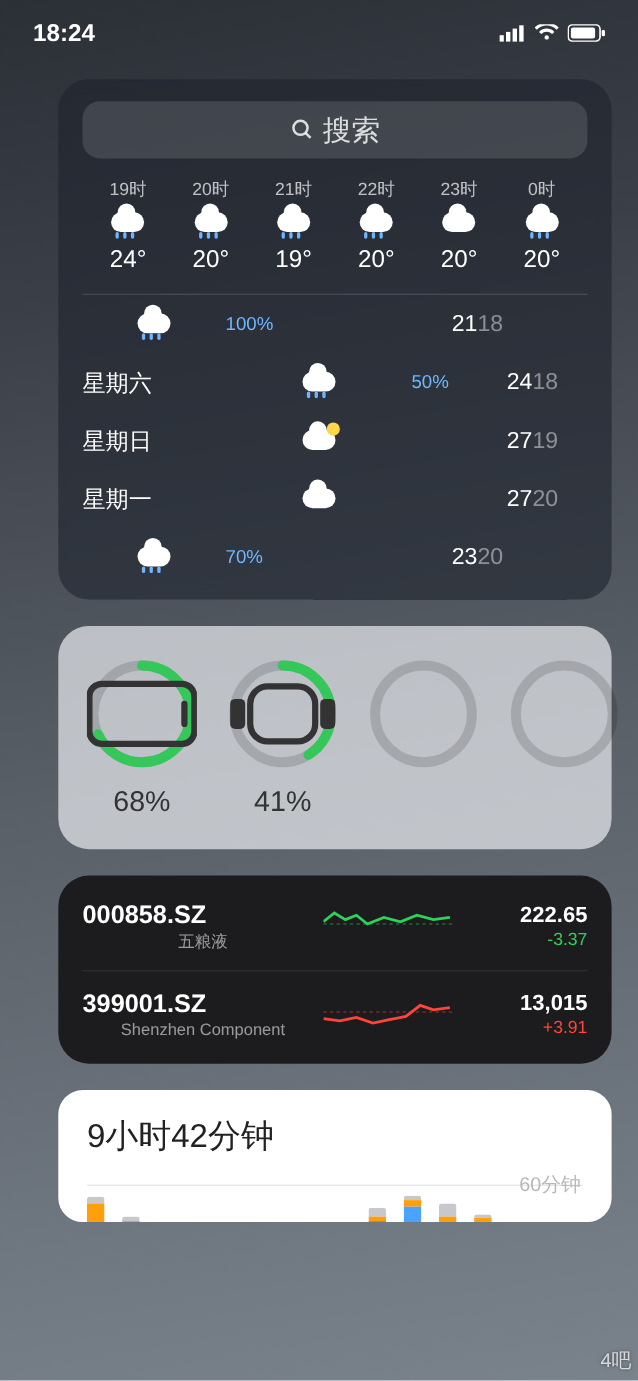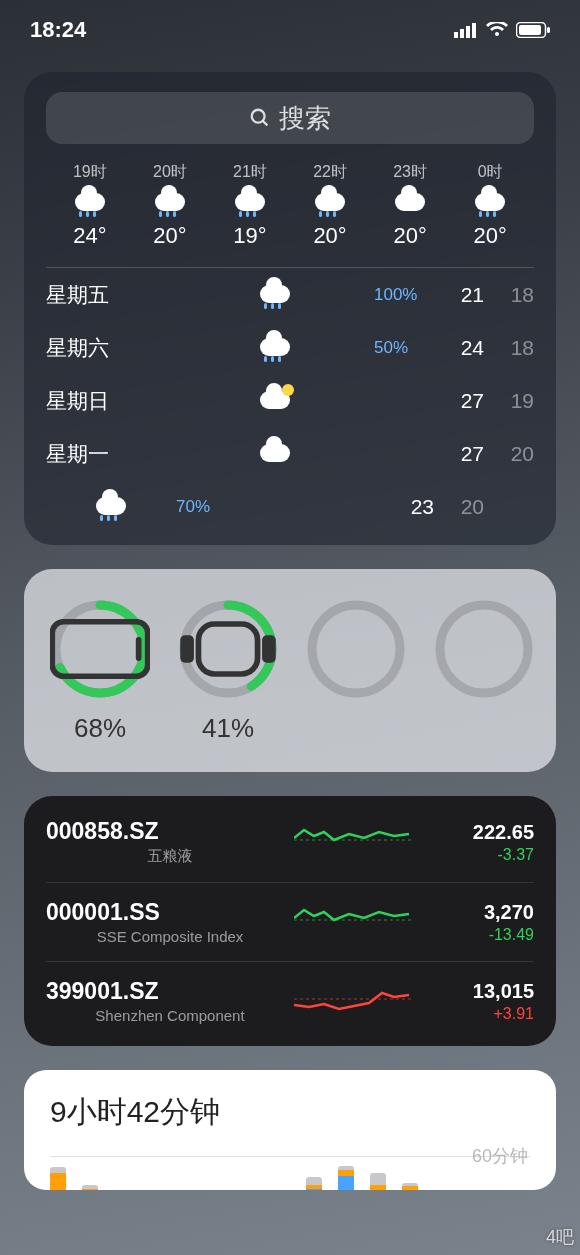--- a/index.html
+++ b/index.html
@@ -18,21 +18,21 @@
     display: flex;
     align-items: center;
     justify-content: space-between;
     padding: 6px 30px 0;
     font-size: 22px;
     font-weight: 600;
   }
   .status-right { display: flex; gap: 8px; align-items: center; }
   .status-right svg { display:block; }
 
-  .widgets { padding: 18px 24px 0; display:flex; flex-direction:column; gap:24px; }
+  .widgets { padding: 18px 24px 0; display:flex; flex-direction:column; gap:24px;margin-left:29px; }
 
   
   .weather {
     background: rgba(30,35,45,0.60);
     border-radius: 28px;
     padding: 20px 22px 12px;
     backdrop-filter: blur(6px);
   }
   .search {
     height: 52px;
@@ -74,21 +74,21 @@
     display:grid;
     grid-template-columns: 130px 1fr 60px 50px 50px;
     align-items:center;
     height: 53px;
     font-size: 21px;
   }
   .day .name { font-weight:500; }
   .day .ico  { display:flex; align-items:center; gap:8px; justify-self:center; }
   .day .pct  { color:#6fb6ff; font-size:17px; }
   .day .hi   { text-align:right; font-weight:500; }
-  .day .lo   { text-align:right; color:rgba(255,255,255,0.45); }
+  .day .lo   { color:rgba(255,255,255,0.45); }
 
   
   .batteries {
     background: rgba(235,238,242,0.70);
     border-radius: 28px;
     padding: 30px 26px 28px;
     display:flex; gap: 28px;
     color:#333;
   }
   .batt { display:flex; flex-direction:column; align-items:center; gap:14px; }
@@ -253,21 +253,20 @@
               <span></span>
               <span></span>
               <span></span>
             </div>
           </div>
           <div class="tmp">20°</div>
         </div>
       </div>
     <div class="days" id="days">
         <div class="day">
-          <div class="name">星期五</div>
           <div class="ico">
             <div class="cloud-rain">
               <div class="cloud-shape"></div>
               <div class="rain-dots">
                 <span></span>
                 <span></span>
                 <span></span>
               </div>
             </div>
           </div>
@@ -382,34 +381,20 @@
             <line x1="0" y1="20" x2="120" y2="20" stroke="#30d158" stroke-width="1" stroke-dasharray="3 3" opacity="0.6"></line>
             <path d="M0 18 L10 10 L20 16 L30 12 L40 20 L55 14 L70 18 L85 12 L100 16 L115 14" fill="none" stroke="#30d158" stroke-width="2.5"></path>
           </svg></div>
         <div class="stk-val">
           <div class="stk-price">222.65</div>
           <div class="stk-chg neg">-3.37</div>
         </div>
       </div>
       <div class="stock">
         <div>
-          <div class="stk-sym">000001.SS</div>
-          <div class="stk-name">SSE Composite Index</div>
-        </div>
-        <div><svg class="spark" viewBox="0 0 120 40">
-            <line x1="0" y1="20" x2="120" y2="20" stroke="#30d158" stroke-width="1" stroke-dasharray="3 3" opacity="0.6"></line>
-            <path d="M0 18 L10 10 L20 16 L30 12 L40 20 L55 14 L70 18 L85 12 L100 16 L115 14" fill="none" stroke="#30d158" stroke-width="2.5"></path>
-          </svg></div>
-        <div class="stk-val">
-          <div class="stk-price">3,270</div>
-          <div class="stk-chg neg">-13.49</div>
-        </div>
-      </div>
-      <div class="stock">
-        <div>
           <div class="stk-sym">399001.SZ</div>
           <div class="stk-name">Shenzhen Component</div>
         </div>
         <div><svg class="spark" viewBox="0 0 120 40">
             <line x1="0" y1="20" x2="120" y2="20" stroke="#ff453a" stroke-width="1" stroke-dasharray="3 3" opacity="0.6"></line>
             <path d="M0 26 L15 28 L30 25 L45 30 L60 27 L75 24 L88 14 L100 18 L115 16" fill="none" stroke="#ff453a" stroke-width="2.5"></path>
           </svg></div>
         <div class="stk-val">
           <div class="stk-price">13,015</div>
           <div class="stk-chg pos">+3.91</div>

